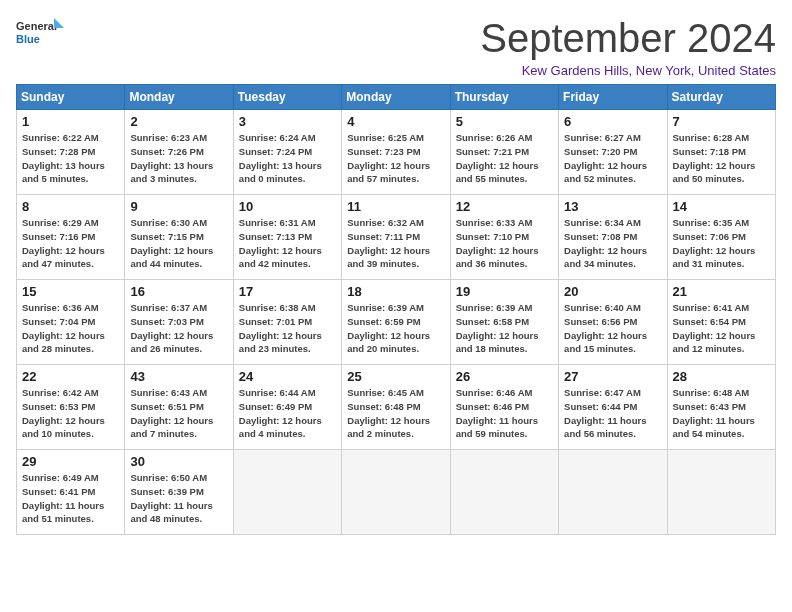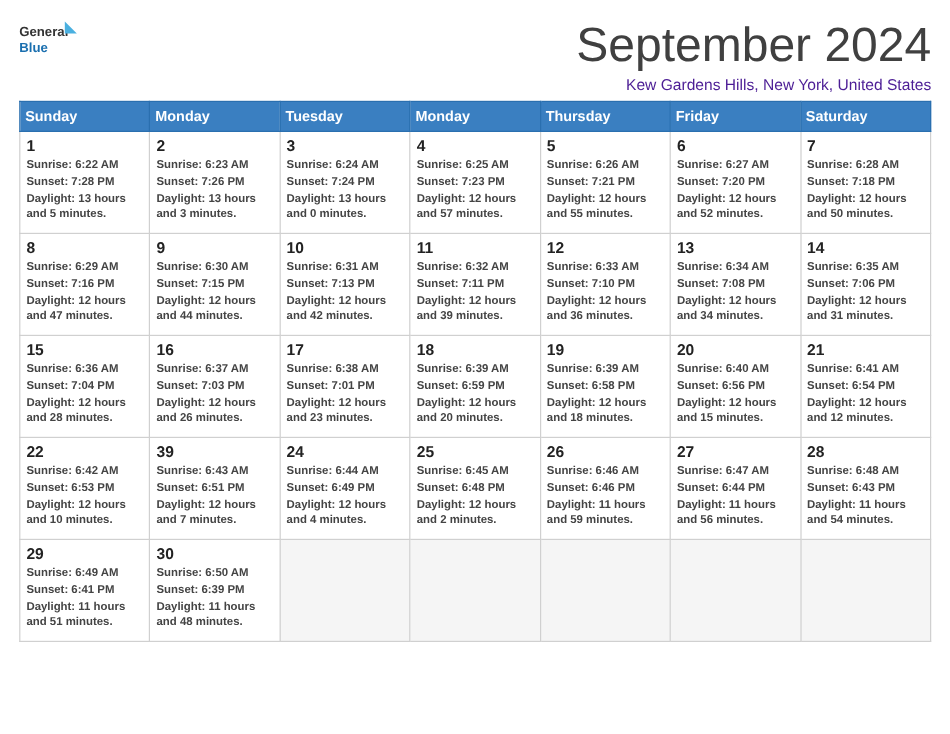--- a/index.html
+++ b/index.html
@@ -196,21 +196,21 @@
           <span class="day-num">21</span>
           <div class="day-info">Sunrise: 6:41 AM<br>Sunset: 6:54 PM<br>Daylight: 12 hours and 12 minutes.</div>
         </td>
       </tr>
       <tr class="week-row">
         <td>
           <span class="day-num">22</span>
           <div class="day-info">Sunrise: 6:42 AM<br>Sunset: 6:53 PM<br>Daylight: 12 hours and 10 minutes.</div>
         </td>
         <td>
-          <span class="day-num">39</span>
+          <span class="day-num">43</span>
           <div class="day-info">Sunrise: 6:43 AM<br>Sunset: 6:51 PM<br>Daylight: 12 hours and 7 minutes.</div>
         </td>
         <td>
           <span class="day-num">24</span>
           <div class="day-info">Sunrise: 6:44 AM<br>Sunset: 6:49 PM<br>Daylight: 12 hours and 4 minutes.</div>
         </td>
         <td>
           <span class="day-num">25</span>
           <div class="day-info">Sunrise: 6:45 AM<br>Sunset: 6:48 PM<br>Daylight: 12 hours and 2 minutes.</div>
         </td>

